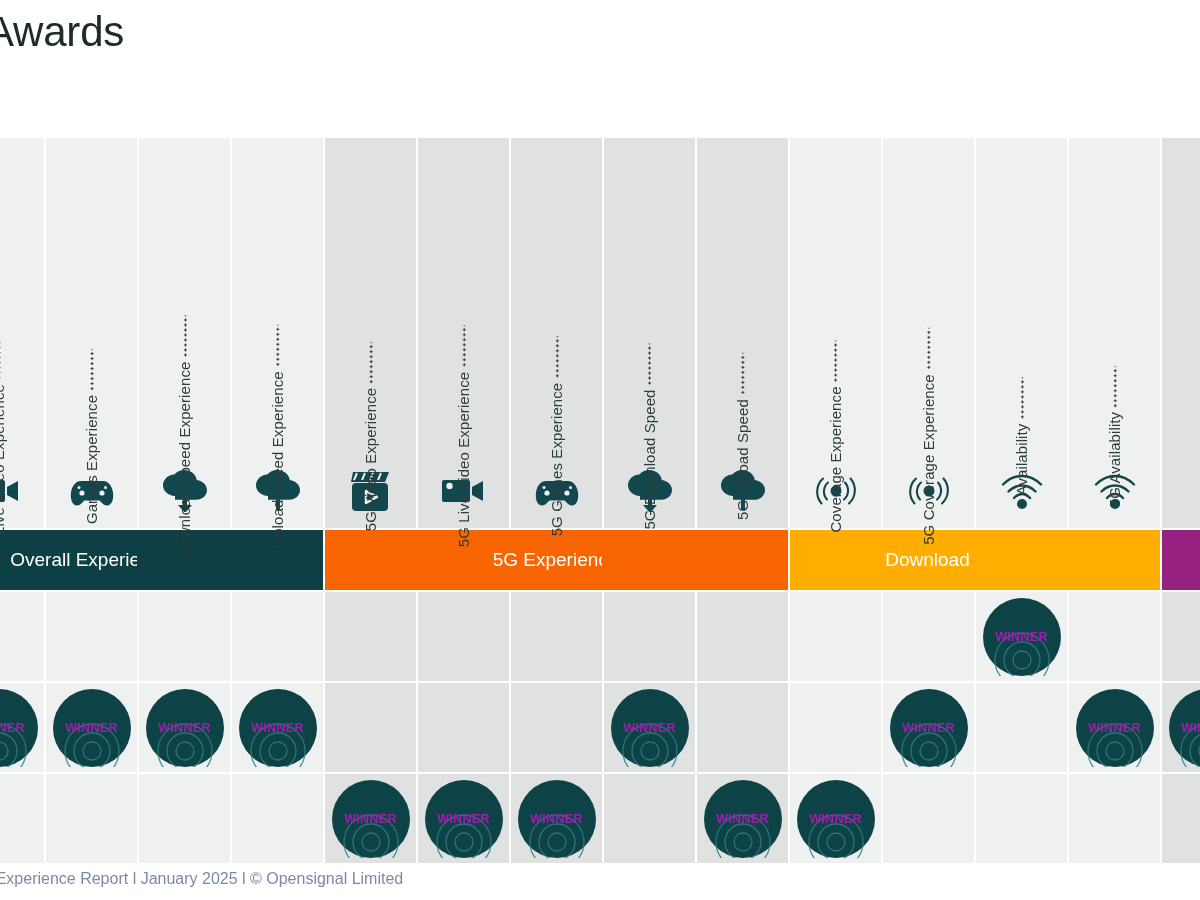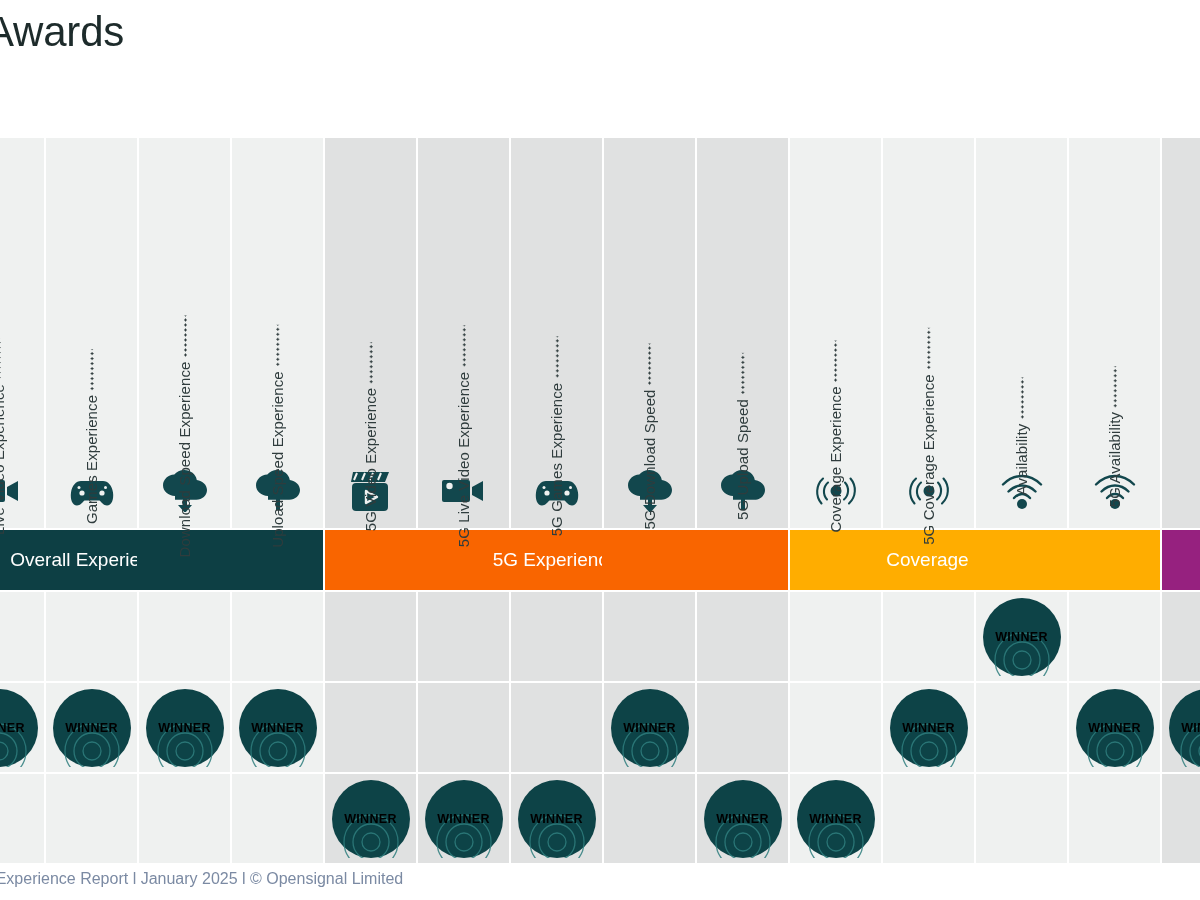--- a/index.html
+++ b/index.html
@@ -129,21 +129,21 @@
     position: relative;
     display: flex;
     align-items: center;
     justify-content: center;
   }
   .badge svg { position: absolute; inset: 0; }
   .badge-text {
     position: relative;
     font-size: 12.5px;
     font-weight: bold;
-    color: #000000;
+    color: #a21caf;
     letter-spacing: 0.3px;
     z-index: 2;
   }
 
   
   #footer {
     position: absolute;
     left: -47px;
     bottom: 12px;
     font-size: 16px;
@@ -475,21 +475,21 @@
             <svg width="44" height="44" viewBox="0 0 44 44">
               <circle cx="22" cy="22" r="5.5" fill="currentColor"></circle>
               <path fill="none" stroke="currentColor" stroke-width="2.1" stroke-linecap="round" d="M31 13.5a12 12 0 0 1-1 17"></path>
               <path fill="none" stroke="currentColor" stroke-width="2.1" stroke-linecap="round" d="M13 30.5a12 12 0 0 1 1-17"></path>
               <path fill="none" stroke="currentColor" stroke-width="2.1" stroke-linecap="round" d="M36.5 9.5a18 18 0 0 1-1.5 25"></path>
               <path fill="none" stroke="currentColor" stroke-width="2.1" stroke-linecap="round" d="M7.5 34.5a18 18 0 0 1 1.5-25"></path>
             </svg>
           </div>
         </div>
         <div class="band" style="background: rgb(255, 173, 0); margin-left: -2px; width: 93px;">
-          <span class="band-label">Coverage</span>
+          <span class="band-label">Download</span>
         </div>
         <div class="cell tone-a"></div>
         <div class="cell tone-a">
           <div class="badge">
             <svg viewBox="0 0 78 78" width="78" height="78">
               <circle cx="39" cy="39" r="39" fill="#0d4347"></circle>
               <g fill="none" stroke="#2f7e7e" stroke-width="1.3" opacity="0.85">
                 <circle cx="39" cy="62" r="9"></circle>
                 <circle cx="39" cy="62" r="18"></circle>
                 <circle cx="39" cy="62" r="27"></circle>

